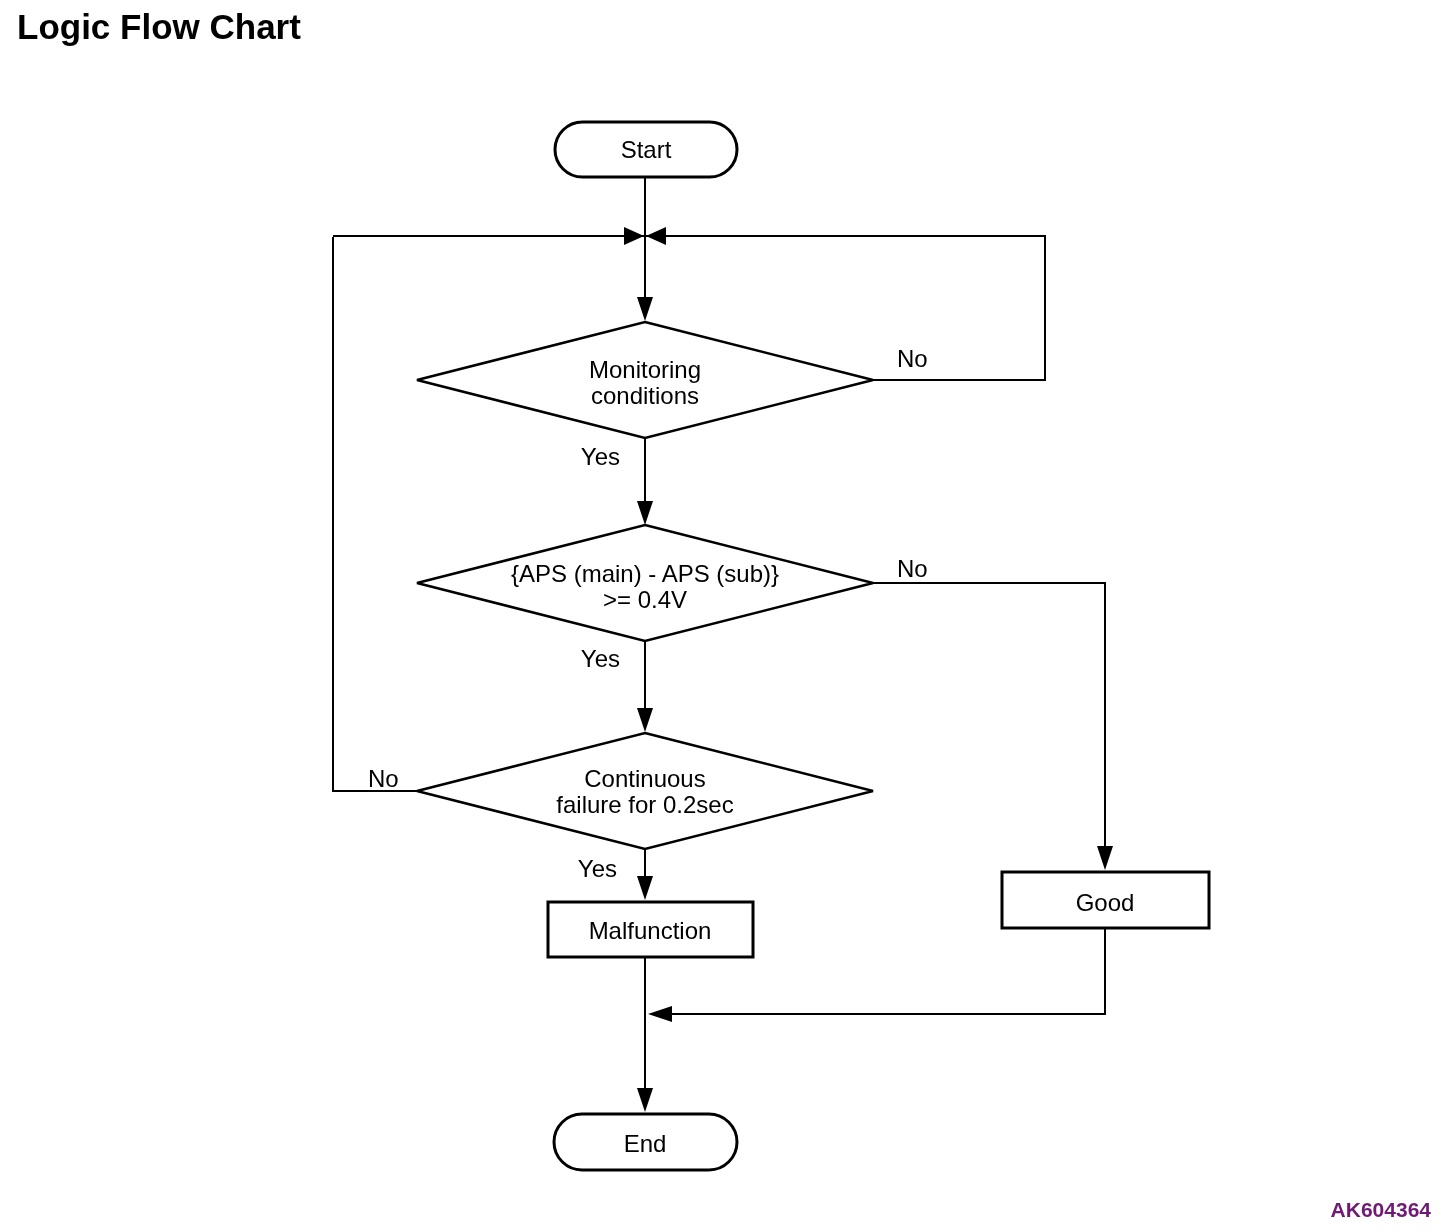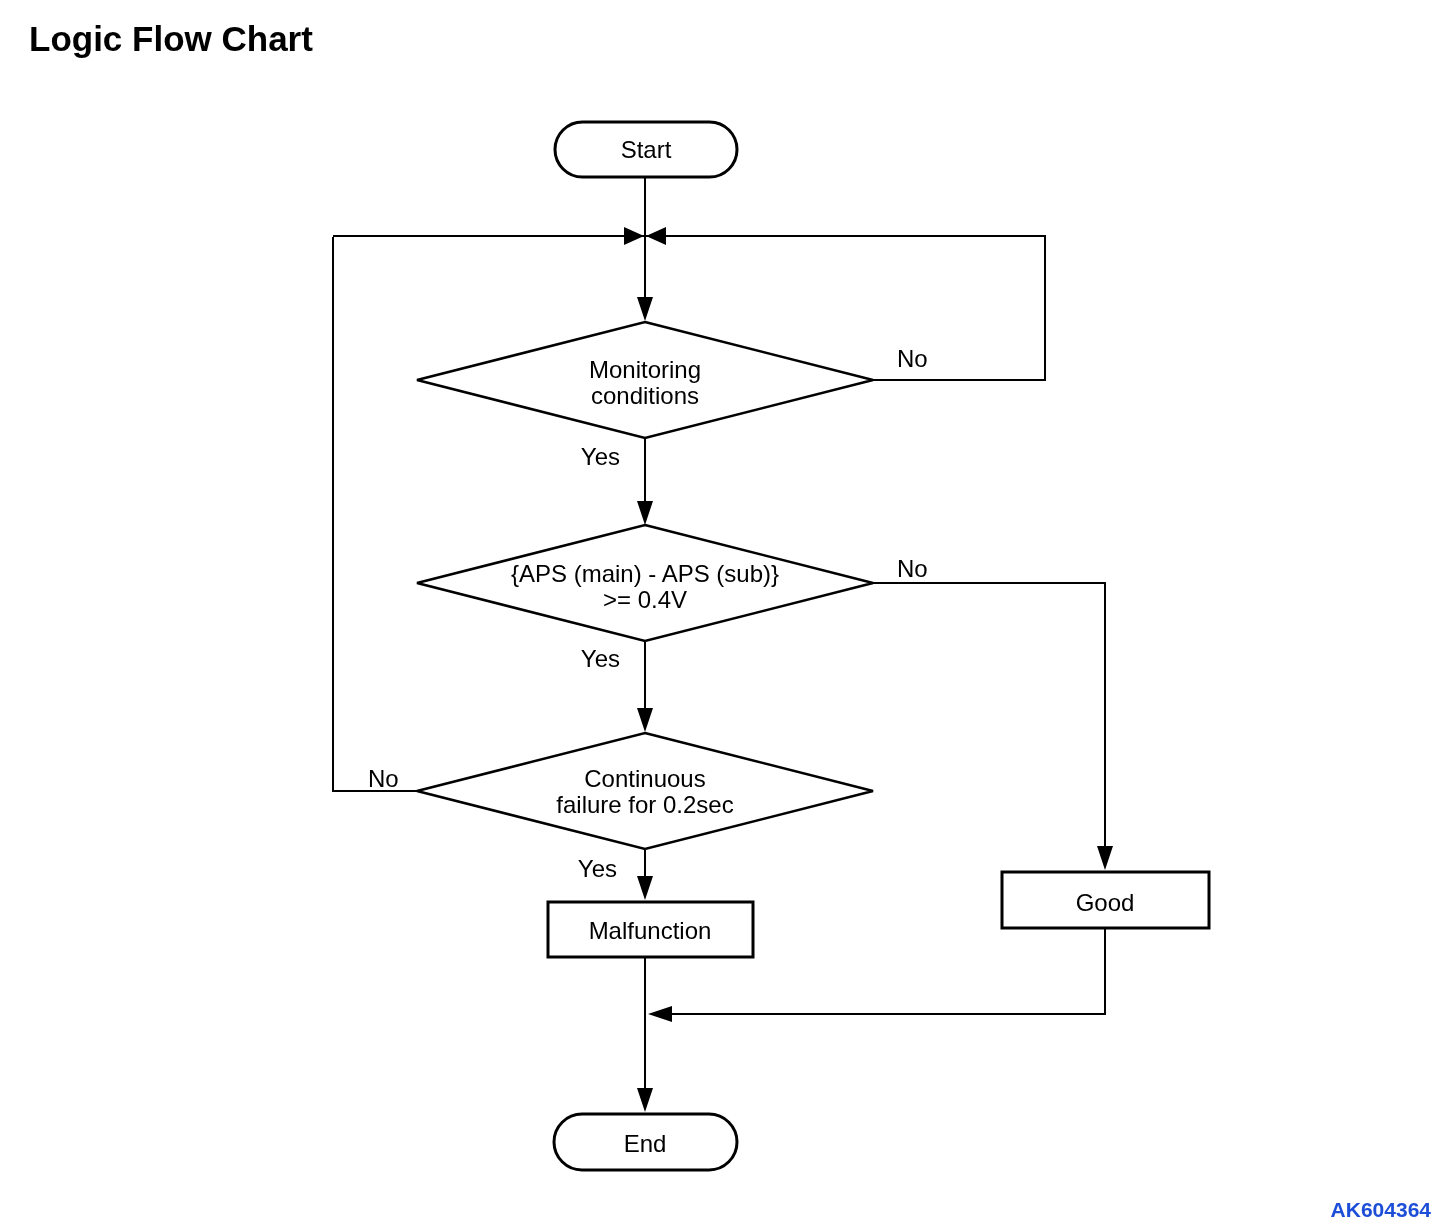--- a/index.html
+++ b/index.html
@@ -13,35 +13,35 @@
     height: 1232px;
     background: #ffffff;
     font-family: "Liberation Sans", sans-serif;
     color: #000000;
     overflow: hidden;
   }
   .page-title {
     position: absolute;
     left: 17px;
     top: 8px;
-    margin: 12px;
+    margin: 0;
     font-size: 35px;
     font-weight: bold;
     line-height: 1.1;
     color: #000000;
   }
   .figure-code {
     position: absolute;
     left: 1230px;
     top: 1198px;
     width: 201px;
     text-align: right;
     font-size: 21px;
     font-weight: bold;
-    color: #1d4ed8;
+    color: #701a75;
   }
   svg.flow {
     position: absolute;
     left: 0;
     top: 0;
   }
   svg.flow text {
     font-family: "Liberation Sans", sans-serif;
     font-size: 24px;
     fill: #000000;

